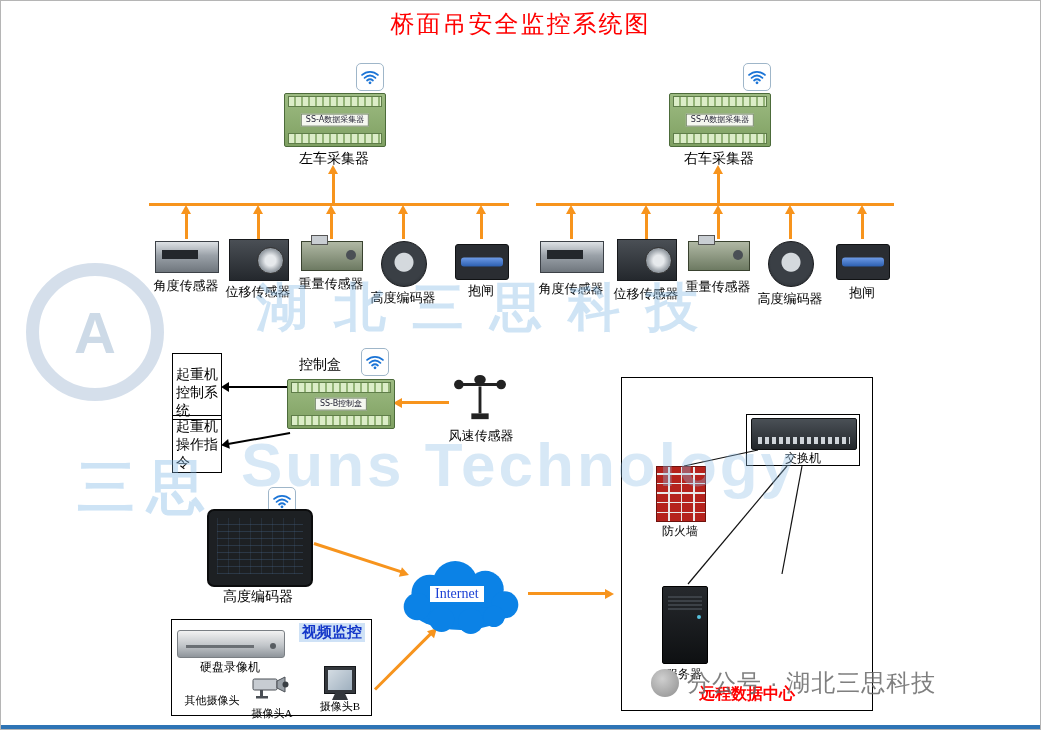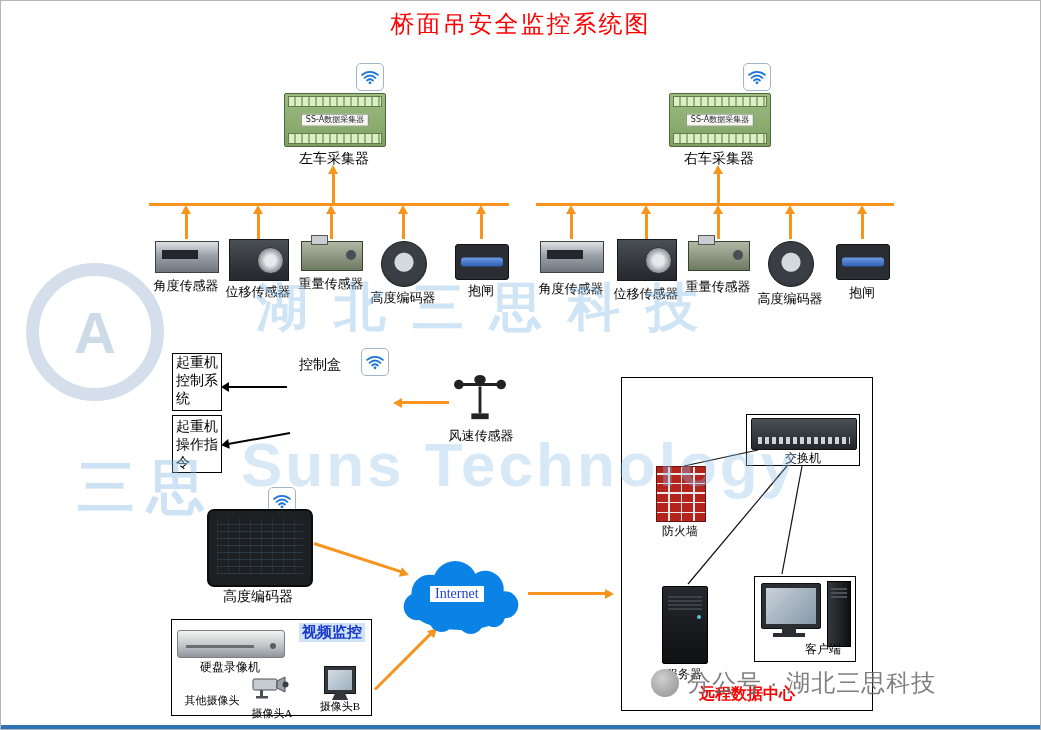--- a/index.html
+++ b/index.html
@@ -166,21 +166,26 @@
 
   <div class="lbl" style="left:289px;top:355px;width:60px;font-size:14px">控制盒</div>
   <div class="wifi" style="left:360px;top:347px">
     <svg width="20" height="20" viewBox="0 0 24 24" fill="none" stroke="#1b74d6" stroke-width="2.2" stroke-linecap="round">
       <path d="M2.5 9.5 C8 4.5 16 4.5 21.5 9.5"></path>
         <path d="M5.5 13 C9.5 9.5 14.5 9.5 18.5 13"></path>
       <path d="M8.5 16.2 C10.5 14.5 13.5 14.5 15.5 16.2"></path>
         <circle cx="12" cy="19" r="1.7" fill="#1b74d6" stroke="none"></circle>
     </svg>
   </div>
-  <div class="boxed" style="left:171px;top:352px;width:50px;height:58px;font-size:14px;line-height:1.3;padding:0 3px">起重机控制系统</div>
+  <div class="pcb" style="left:286px;top:378px;width:106px;height:48px">
+    <div class="strip t"></div>
+    <div class="strip b"></div>
+    <div class="sticker">SS-B控制盒</div>
+  </div>
+  <div class="boxed" style="left:171px;top:352px;width:50px;height:67px;font-size:14px;line-height:1.3;padding:12px 3px">起重机控制系统</div>
   <div class="boxed" style="left:171px;top:414px;width:50px;height:58px;font-size:14px;line-height:1.3;padding:2px 3px">起重机操作指令</div>
   <div class="ba" style="left:227px;top:385px;width:59px"></div>
   <div class="ba" style="left:227px;top:442px;width:63px;transform:rotate(-10deg)"></div>
 
   <div class="dev" style="left:450px;top:372px;width:58px;height:50px">
     <svg width="58" height="50" viewBox="0 0 60 52">
       <line x1="30" y1="14" x2="30" y2="42" stroke="#222" stroke-width="3"></line>
       <line x1="10" y1="12" x2="50" y2="12" stroke="#222" stroke-width="3"></line>
       <circle cx="8" cy="12" r="5" fill="#222"></circle>
         <circle cx="52" cy="12" r="5" fill="#222"></circle>
@@ -250,29 +255,20 @@
       <line x1="180" y1="88" x2="160" y2="196" stroke="#111" stroke-width="1.2"></line>
     </svg>
     <div class="boxed" style="left:124px;top:36px;width:114px;height:52px">
       <div class="switch" style="left:4px;top:3px;width:104px;height:30px"></div>
       <div class="lbl" style="left:0;top:35px;width:112px;font-size:12px">交换机</div>
     </div>
     <div class="firewall" style="left:34px;top:88px;width:48px;height:54px"></div>
     <div class="lbl" style="left:28px;top:145px;width:60px;font-size:12px">防火墙</div>
     <div class="server" style="left:40px;top:208px;width:44px;height:76px"></div>
     <div class="lbl" style="left:34px;top:288px;width:56px;font-size:12px">服务器</div>
-    <div class="boxed" style="left:132px;top:198px;width:102px;height:86px">
-      <div class="monitor" style="left:6px;top:6px;width:58px;height:44px">
-        <div class="scr"></div>
-      </div>
-      <div class="stand" style="left:27px;top:50px;width:14px;height:6px"></div>
-      <div class="stand" style="left:18px;top:56px;width:32px;height:4px"></div>
-      <div class="tower" style="left:72px;top:4px;width:22px;height:64px"></div>
-      <div class="lbl" style="left:40px;top:64px;width:56px;font-size:12px">客户端</div>
-    </div>
     <div class="dc-title" style="left:40px;top:306px;width:170px">远程数据中心</div>
   </div>
 
   <div class="wm-ring" style="left:25px;top:262px;width:112px;height:112px;border:13px solid rgba(145,172,202,.38)">
     <span class="wm" style="position:static;font-size:58px;color:rgba(145,172,202,.45)">A</span>
   </div>
   <div class="wm" style="left:255px;top:272px;font-size:52px;letter-spacing:26px;color:rgba(130,185,230,.38)">湖北三思科技</div>
   <div class="wm" style="left:76px;top:448px;font-size:58px;letter-spacing:12px;color:rgba(130,185,230,.40)">三思</div>
   <div class="wm" style="left:240px;top:428px;font-size:62px;letter-spacing:3px;color:rgba(140,190,230,.35)">Suns Technology</div>
   <div class="footer-wm" style="left:650px;top:666px">

